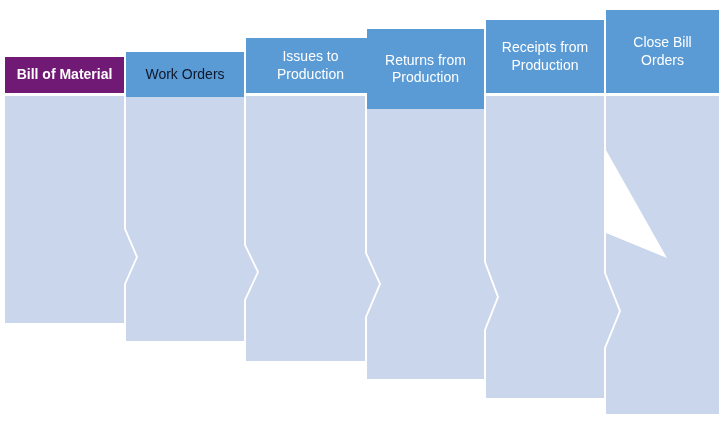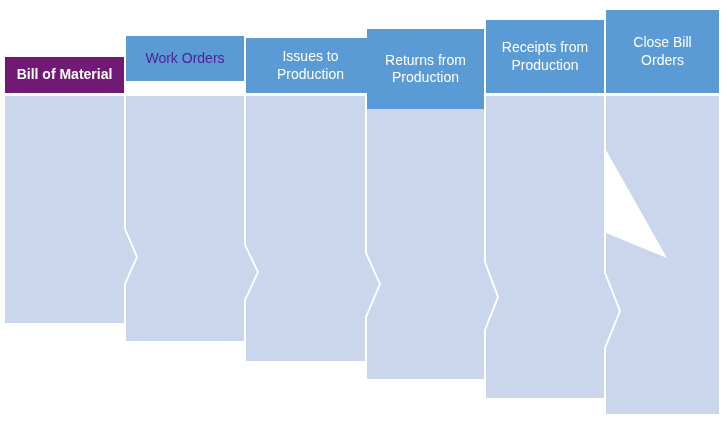--- a/index.html
+++ b/index.html
@@ -37,18 +37,18 @@
 <div class="stage" style="width: 728px; height: 423px; background: rgb(255, 255, 255);">
   <svg xmlns="http://www.w3.org/2000/svg" viewBox="0 0 728 423" width="728" height="423">
       <polygon points="5,96 124,96 124,229 136,257 124,284 124,323 5,323" fill="#cad6eb"></polygon>
       <polygon points="126,96 244,96 244,245 257,272 244,300 244,341 126,341 126,284 138,257 126,229" fill="#cad6eb"></polygon>
       <polygon points="246,96 365,96 365,253 379,284 365,317 365,361 246,361 246,300 259,272 246,245" fill="#cad6eb"></polygon>
       <polygon points="367,96 484,96 484,262 497,297 484,330 484,379 367,379 367,317 381,284 367,253" fill="#cad6eb"></polygon>
       <polygon points="486,96 604,96 604,273 619,311 604,348 604,398 486,398 486,330 499,297 486,262" fill="#cad6eb"></polygon>
       <polygon points="606,96 719,96 719,414 606,414 606,348 621,311 606,273 606,233 667,258 606,150" fill="#cad6eb"></polygon>
     </svg>
   <div class="hdr" style="left: 5px; top: 57px; width: 119px; height: 36px; background: #701a75; color: rgb(255, 255, 255); font-weight: bold;">Bill of Material</div>
-  <div class="hdr" style="left: 126px; top: 36px; width: 118px; height: 45px; background: rgb(91, 155, 213); color: #4c1d95;">Work Orders</div>
+  <div class="hdr" style="left: 126px; top: 52px; width: 118px; height: 45px; background: rgb(91, 155, 213); color: #0f172a;">Work Orders</div>
   <div class="hdr" style="left: 246px; top: 38px; width: 129px; height: 55px; background: rgb(91, 155, 213); color: rgb(255, 255, 255);">Issues to Production</div>
   <div class="hdr" style="left: 367px; top: 29px; width: 117px; height: 80px; background: rgb(91, 155, 213); color: rgb(255, 255, 255);">Returns from Production</div>
   <div class="hdr" style="left: 486px; top: 20px; width: 118px; height: 73px; background: rgb(91, 155, 213); color: rgb(255, 255, 255);">Receipts from Production</div>
   <div class="hdr" style="left: 606px; top: 10px; width: 113px; height: 83px; background: rgb(91, 155, 213); color: rgb(255, 255, 255);">Close Bill Orders</div>
 </div>
 
 </body></html>

